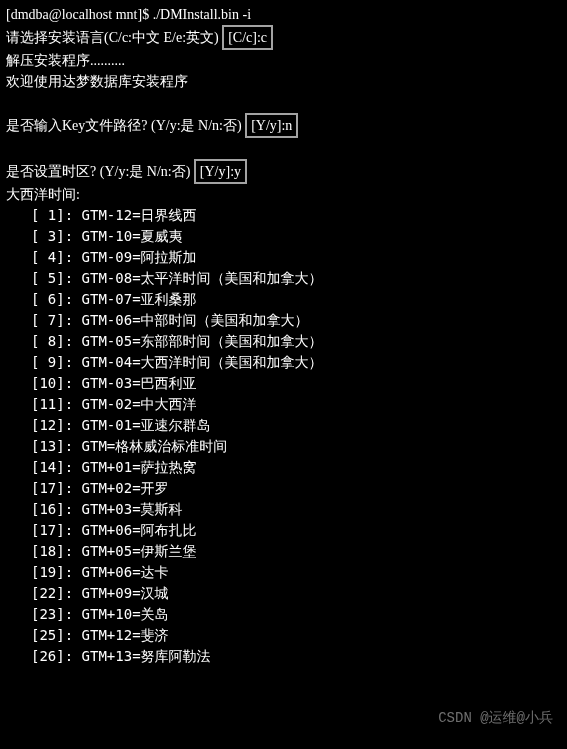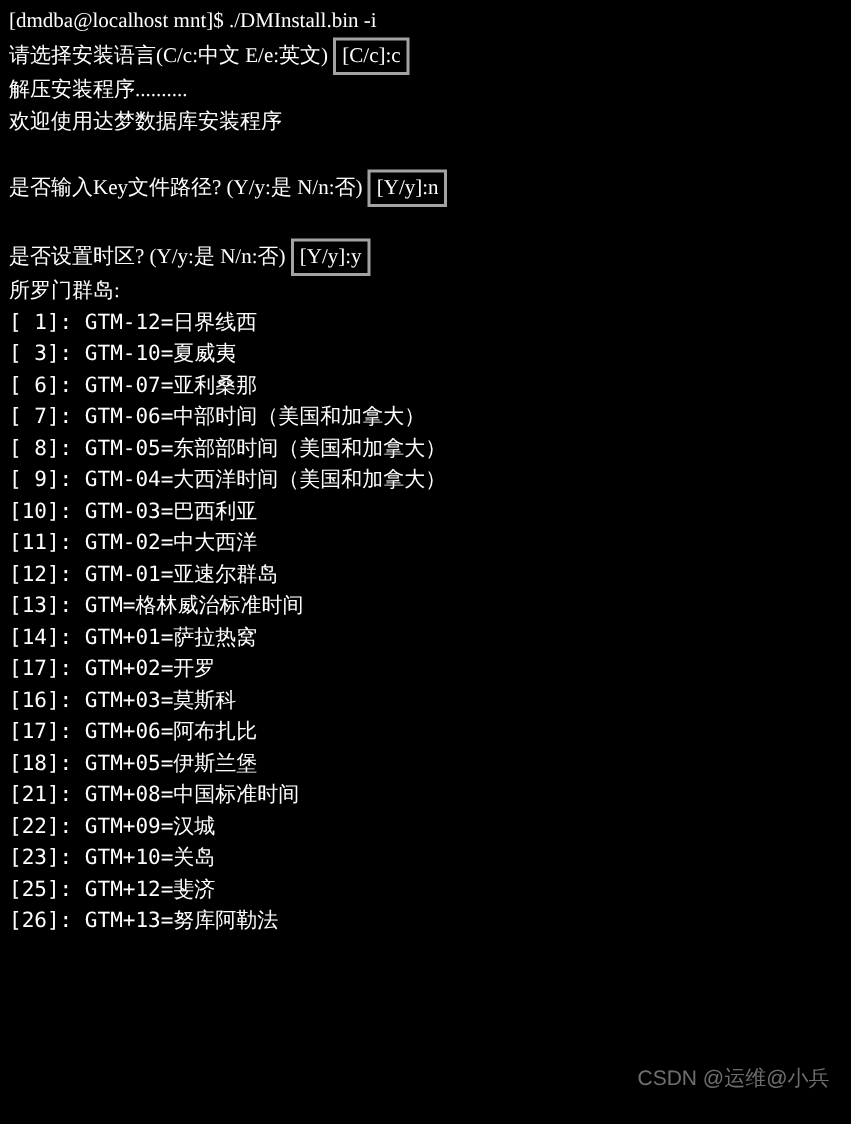--- a/index.html
+++ b/index.html
@@ -27,62 +27,65 @@
       border: 2px solid #a3a3a3;
       padding: 0 4px;
       display: inline-block;
     }
     .watermark {
       position: absolute;
       right: 14px;
       bottom: 20px;
       color: rgba(200,200,200,0.55);
       font-size: 14px;
-      font-family: Liberation Sans, sans-serif;
+      font-family: Liberation Mono, monospace;
     }
     .tz-row {
       white-space: pre;
+      margin-left: 25px;
     }
   </style>
 </head>
 <body>
 
 <div class="line"><span>[dmdba@localhost mnt]$ </span><span>./DMInstall.bin -i</span></div>
 
 <div class="line"><span>请选择安装语言(C/c:中文 E/e:英文) </span><span class="highlight-box">[C/c]:c</span></div>
 
 <div class="line">解压安装程序..........</div>
 <div class="line">欢迎使用达梦数据库安装程序</div>
 
 <div class="line">&nbsp;</div>
 
 <div class="line"><span>是否输入Key文件路径? (Y/y:是 N/n:否) </span><span class="highlight-box">[Y/y]:n</span></div>
 
 <div class="line">&nbsp;</div>
 
 <div class="line"><span>是否设置时区? (Y/y:是 N/n:否) </span><span class="highlight-box">[Y/y]:y</span></div>
 
-<div class="line">所罗门群岛:</div>
+<div class="line">大西洋时间:</div>
 
 <div id="tz-list">
     <div class="tz-row"><span>[ 1]: </span><span>GTM-12=日界线西</span></div>
     <div class="tz-row"><span>[ 3]: </span><span>GTM-10=夏威夷</span></div>
+    <div class="tz-row"><span>[ 4]: </span><span>GTM-09=阿拉斯加</span></div>
+    <div class="tz-row"><span>[ 5]: </span><span>GTM-08=太平洋时间（美国和加拿大）</span></div>
     <div class="tz-row"><span>[ 6]: </span><span>GTM-07=亚利桑那</span></div>
     <div class="tz-row"><span>[ 7]: </span><span>GTM-06=中部时间（美国和加拿大）</span></div>
     <div class="tz-row"><span>[ 8]: </span><span>GTM-05=东部部时间（美国和加拿大）</span></div>
     <div class="tz-row"><span>[ 9]: </span><span>GTM-04=大西洋时间（美国和加拿大）</span></div>
     <div class="tz-row"><span>[10]: </span><span>GTM-03=巴西利亚</span></div>
     <div class="tz-row"><span>[11]: </span><span>GTM-02=中大西洋</span></div>
     <div class="tz-row"><span>[12]: </span><span>GTM-01=亚速尔群岛</span></div>
     <div class="tz-row"><span>[13]: </span><span>GTM=格林威治标准时间</span></div>
     <div class="tz-row"><span>[14]: </span><span>GTM+01=萨拉热窝</span></div>
     <div class="tz-row"><span>[17]: </span><span>GTM+02=开罗</span></div>
     <div class="tz-row"><span>[16]: </span><span>GTM+03=莫斯科</span></div>
     <div class="tz-row"><span>[17]: </span><span>GTM+06=阿布扎比</span></div>
     <div class="tz-row"><span>[18]: </span><span>GTM+05=伊斯兰堡</span></div>
-    <div class="tz-row"><span>[21]: </span><span>GTM+08=中国标准时间</span></div>
+    <div class="tz-row"><span>[19]: </span><span>GTM+06=达卡</span></div>
     <div class="tz-row"><span>[22]: </span><span>GTM+09=汉城</span></div>
     <div class="tz-row"><span>[23]: </span><span>GTM+10=关岛</span></div>
     <div class="tz-row"><span>[25]: </span><span>GTM+12=斐济</span></div>
     <div class="tz-row"><span>[26]: </span><span>GTM+13=努库阿勒法</span></div>
   </div>
 
 <div class="watermark">CSDN @运维@小兵</div>
 
 </body></html>

